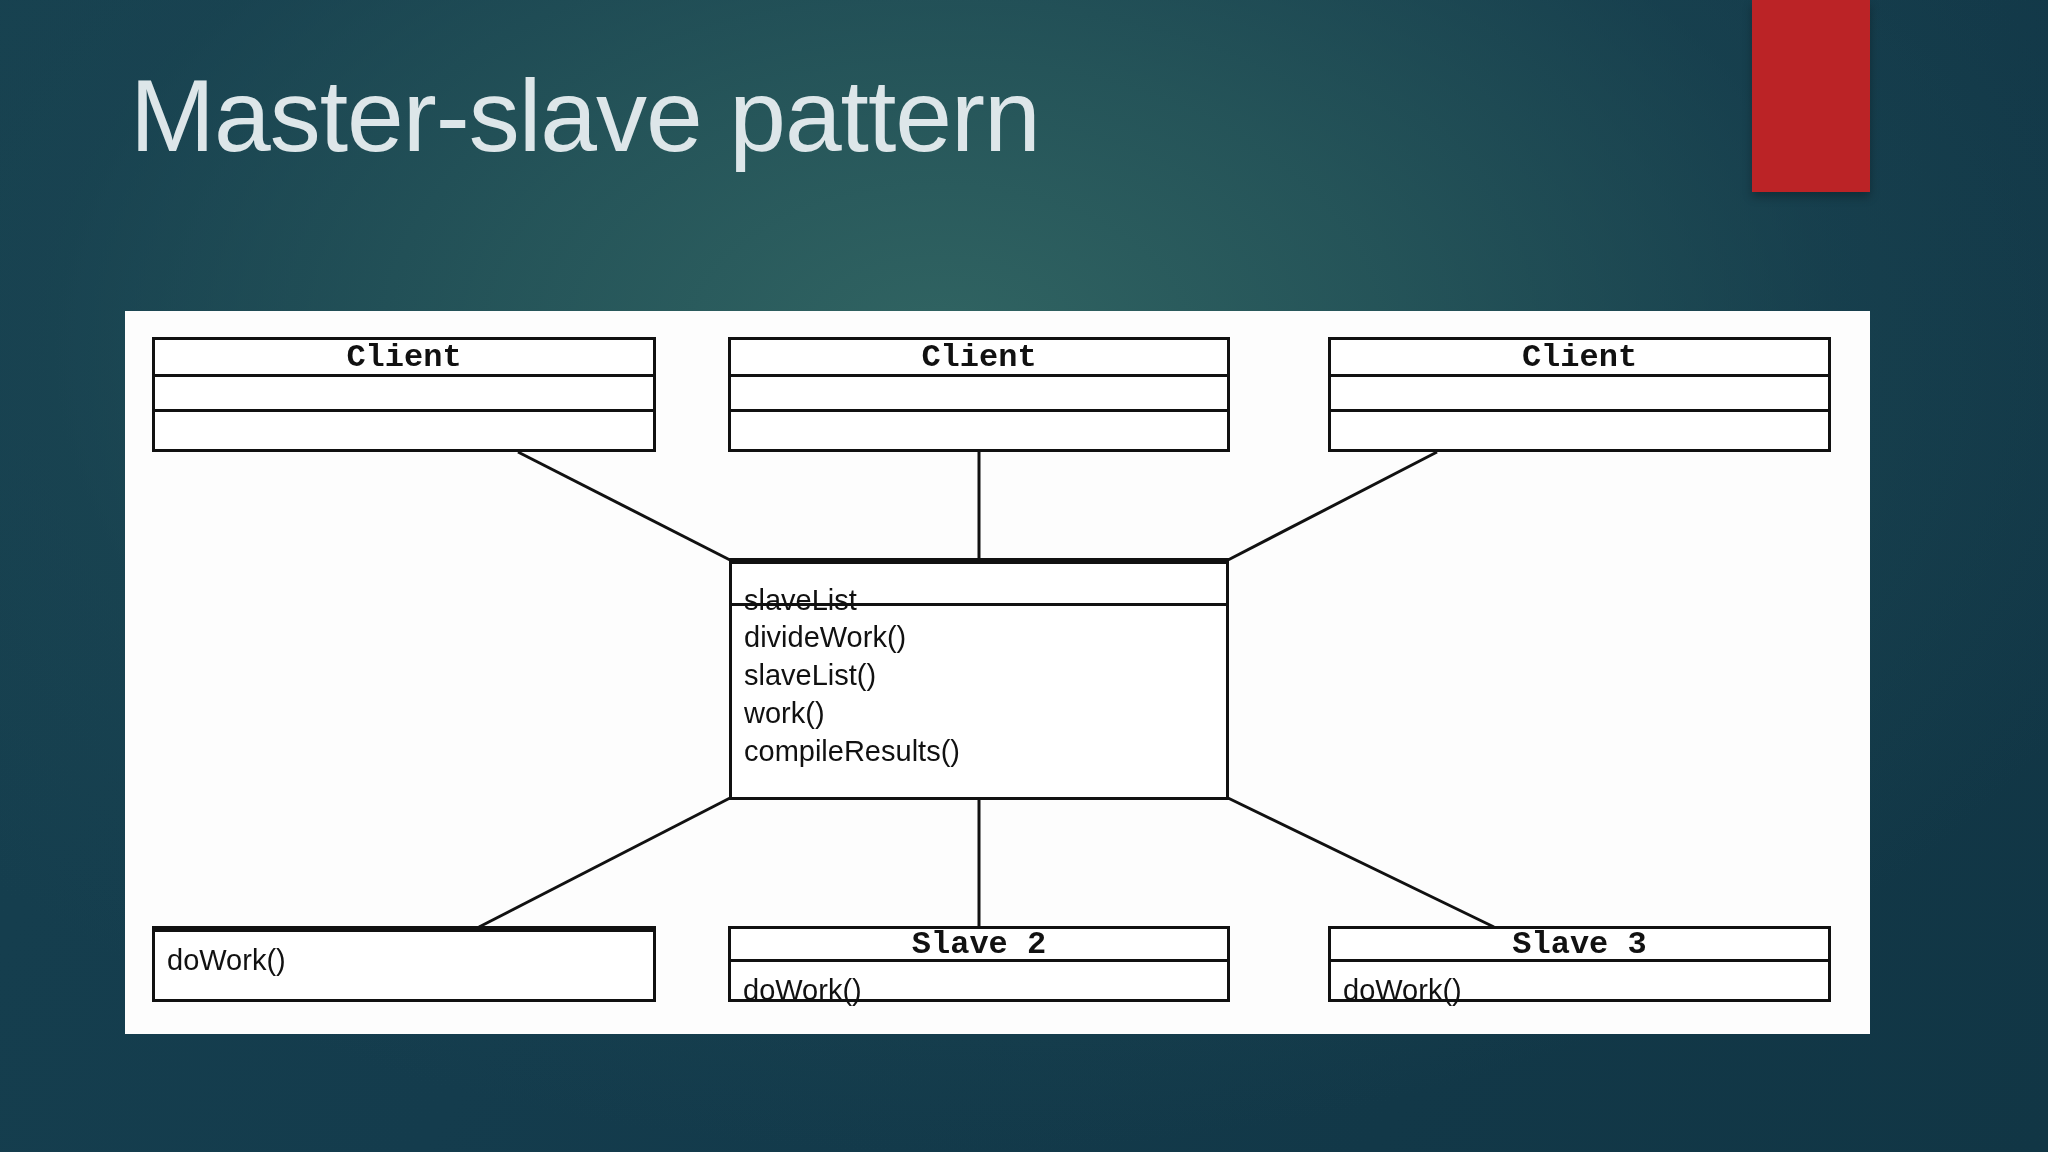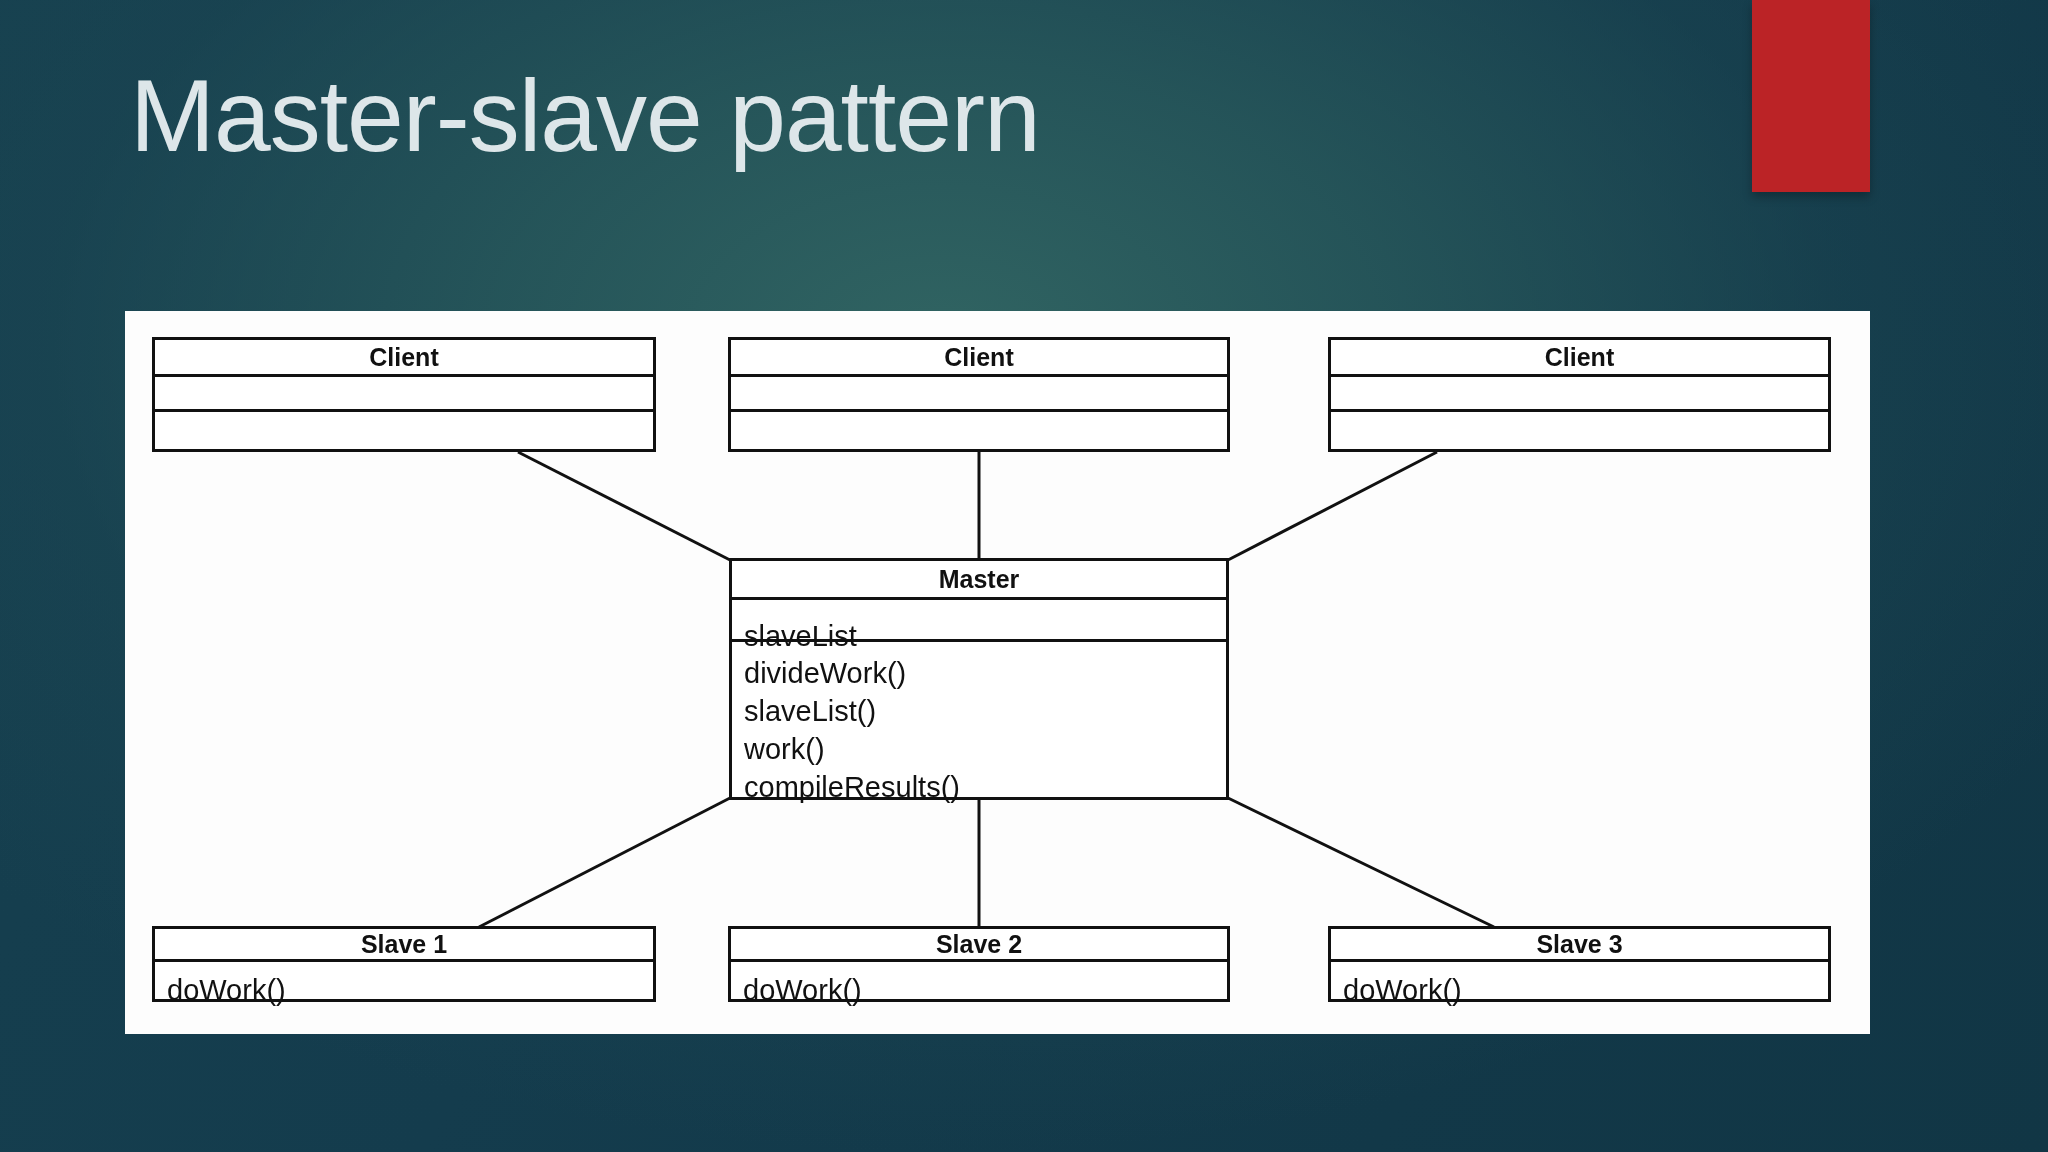--- a/index.html
+++ b/index.html
@@ -32,23 +32,24 @@
   .diagram-panel{
     position:absolute;left:125px;top:311px;width:1745px;height:723px;
     background:#fdfdfd;
   }
   .connectors{position:absolute;left:0;top:0;width:1745px;height:723px;}
   .uml-box{
     position:absolute;background:#fff;border:3px solid #111;
     box-sizing:border-box;color:#111;
   }
   .uml-name{
-    font-weight:bold;text-align:center;font-size:25px;
+    font-weight:bold;text-align:center;font-size:32px;
     display:flex;align-items:center;justify-content:center;
     box-sizing:border-box;
+    font-family:Liberation Mono, monospace;
   }
   .uml-section{
     border-top:3px solid #111;box-sizing:border-box;
     font-size:29px;padding:2px 0 0 12px;
   }
   .uml-line{line-height:38px;white-space:nowrap;}
   
   .client-box{top:26px;height:115px;}
   .client-box .uml-name{height:34px;}
   .client-box .sec-a{height:35px;}
@@ -95,34 +96,32 @@
       <div class="uml-section sec-b"></div>
     </div>
 
     <div class="uml-box client-box" style="left:1203px;width:503px;">
       <div class="uml-name">Client</div>
       <div class="uml-section sec-a"></div>
       <div class="uml-section sec-b"></div>
     </div>
 
     <div class="uml-box master-box">
-      <div class="uml-name">Master</div>
       <div class="uml-section attrs">
         <div class="uml-line">slaveList</div>
       </div>
       <div class="uml-section methods">
         <div class="uml-line">divideWork()</div>
         <div class="uml-line">slaveList()</div>
         <div class="uml-line">work()</div>
         <div class="uml-line">compileResults()</div>
       </div>
     </div>
 
     <div class="uml-box slave-box" style="left:27px;width:504px;">
-      <div class="uml-name">Slave 1</div>
       <div class="uml-section sec-m">
         <div class="uml-line">doWork()</div>
       </div>
     </div>
 
     <div class="uml-box slave-box" style="left:603px;width:502px;">
       <div class="uml-name">Slave 2</div>
       <div class="uml-section sec-m">
         <div class="uml-line">doWork()</div>
       </div>

